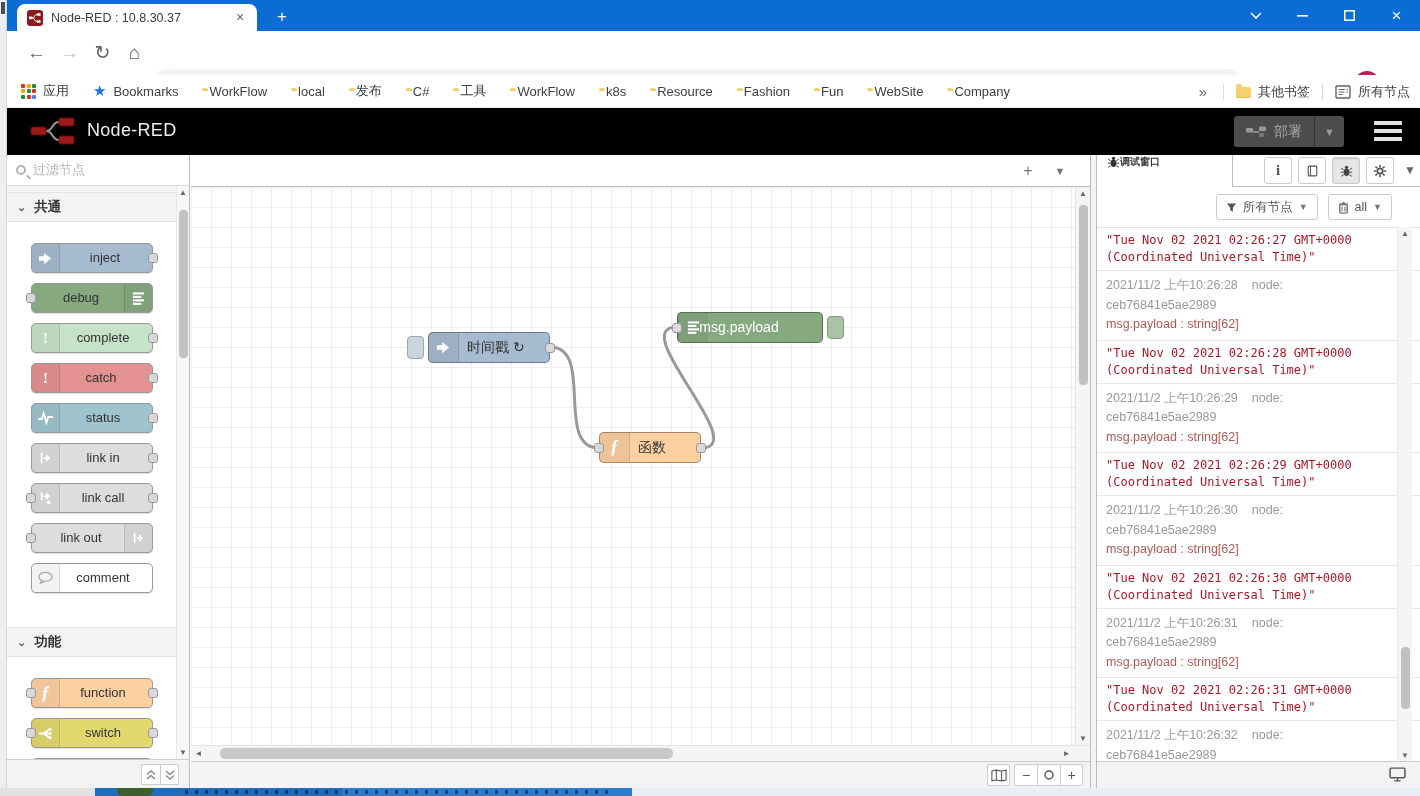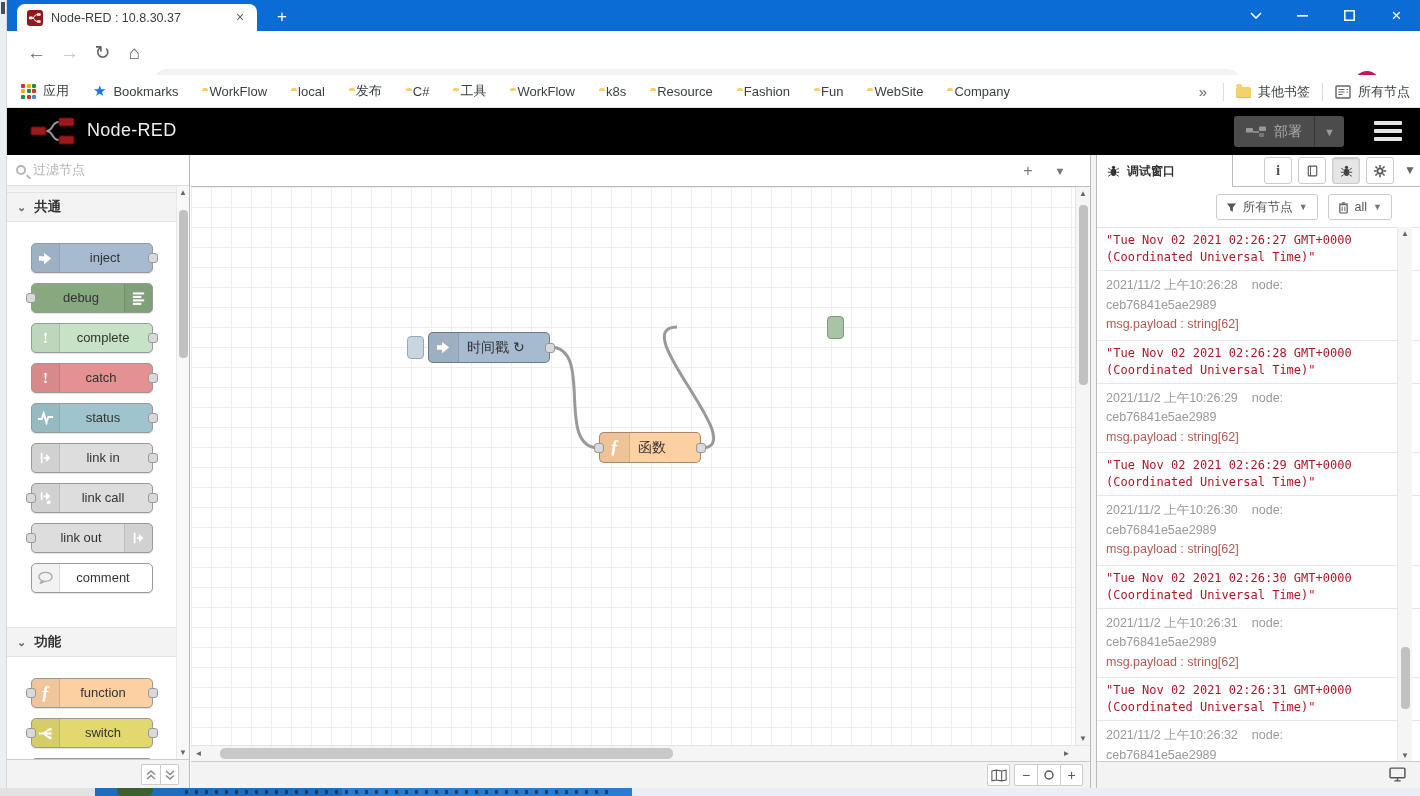--- a/index.html
+++ b/index.html
@@ -108,21 +108,21 @@
   .zgroup .zbtn { border-radius:0; border-right:none; }
   .zgroup .zbtn:first-child { border-radius:2px 0 0 2px; }
   .zgroup .zbtn:last-child { border-radius:0 2px 2px 0; border-right:1px solid #ccc; }
 
   
   .gutter { left:1083px; top:0; width:7px; height:633px; background:#f3f3f3; border-left:1px solid #bbb; border-right:1px solid #bbb; }
 
   
   .debug-col { left:1090px; top:0; width:323px; height:633px; background:#fff; }
   .dbg-header { position:absolute; left:0; top:0; width:100%; height:32px; background:#fff; border-bottom:1px solid #bbb; }
-  .dbg-tab { position:absolute; left:0; top:0; width:136px; height:32px; background:#fff; border-right:1px solid #bbb; display:flex; align-items:center; gap:7px; padding-left:10px; font-size:12px; font-weight:bold; color:#333; }
+  .dbg-tab { position:absolute; left:0; top:0; width:136px; height:32px; background:#fff; border-right:1px solid #bbb; display:flex; align-items:flex-start; padding-left:10px; font-size:10px; font-weight:bold; color:#333; }
   .dbg-tools { position:absolute; right:26px; top:2px; display:flex; gap:6px; }
   .tool-btn { width:28px; height:27px; background:#fff; border:1px solid #ccc; border-radius:3px; display:flex; align-items:center; justify-content:center; color:#555; }
   .tool-btn.active { background:#e6e6e6; box-shadow:inset 0 1px 2px rgba(0,0,0,0.15); }
   .dbg-caret { position:absolute; right:4px; top:8px; color:#666; font-size:12px; }
   .dbg-filterrow { position:absolute; left:0; top:36px; width:100%; height:32px; display:flex; justify-content:flex-end; align-items:center; gap:10px; padding-right:28px; }
   .fil-btn { height:26px; background:#fff; border:1px solid #ccc; border-radius:3px; display:flex; align-items:center; gap:6px; padding:0 9px; font-size:12.5px; color:#555; }
   .dbg-msgs { position:absolute; left:0; top:72px; width:100%; height:535px; overflow:hidden; border-top:1px solid #e3e3e3; }
   .dmsg-payload { padding:4px 26px 4px 9px; border-bottom:1px solid #e7e7e7; font-family:"DejaVu Sans Mono",monospace; font-size:12px; line-height:17px; color:#ad1625; }
   .dmsg-meta { padding:5px 26px 5px 9px; border-bottom:1px solid #e7e7e7; font-size:12.5px; line-height:19.5px; }
   .dm-line1 { color:#999; display:flex; gap:14px; }
@@ -522,20 +522,34 @@
           </div>
           <div class="fnode" style="left: 408px; top: 245px; width: 102px; background: rgb(253, 208, 162);">
             <span class="picon left" style="border-right: 1px solid rgba(0, 0, 0, 0.1);">
               <span class="ic-text" style="font-style:italic;font-size:18px;">ƒ</span>
             </span>
             <span class="flabel" style="left: 38px;">函数</span>
             <span class="port in"></span>
             <span class="port out"></span>
           </div>
           <span class="fbtn" style="background: rgb(168, 195, 165); border: 1px solid rgb(127, 154, 124); top: 129px; left: 636px;"></span>
+          <div class="fnode" style="left: 486px; top: 125px; width: 146px; background: rgb(135, 169, 128);">
+            <span class="picon right" style="border-left: 1px solid rgba(0, 0, 0, 0.1);">
+              <svg width="15" height="15" viewBox="0 0 16 16">
+                <g fill="#fff">
+                  <rect x="2" y="1.5" width="12" height="2.2"></rect>
+                  <rect x="2" y="5.2" width="9" height="2.2"></rect>
+                  <rect x="2" y="8.9" width="12" height="2.2"></rect>
+                  <rect x="2" y="12.6" width="9" height="2.2"></rect>
+                </g>
+              </svg>
+            </span>
+            <span class="flabel" style="left: 12px; right: 34px; text-align: center; color: rgb(255, 255, 255);">msg.payload</span>
+            <span class="port in"></span>
+          </div>
         </div>
       <div class="vscroll">
         <span class="sb-arrow" style="top:0;">▲</span>
         <span class="sb-thumb" style="top:18px;height:180px;left:3px;"></span>
         <span class="sb-arrow" style="bottom:0;">▼</span>
       </div>
       <div class="hscroll">
         <span class="hs-arrow" style="left:0;">◄</span>
         <span class="hs-thumb"></span>
         <span class="hs-arrow" style="right:16px;">►</span>

